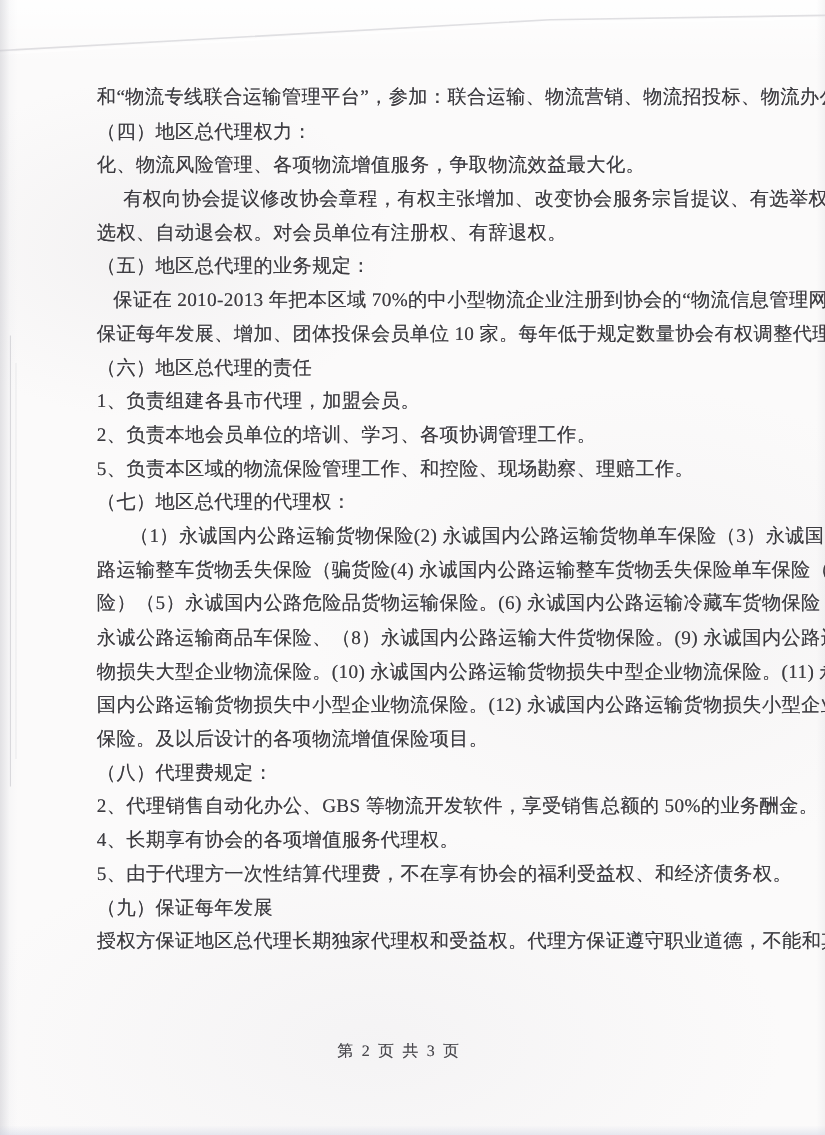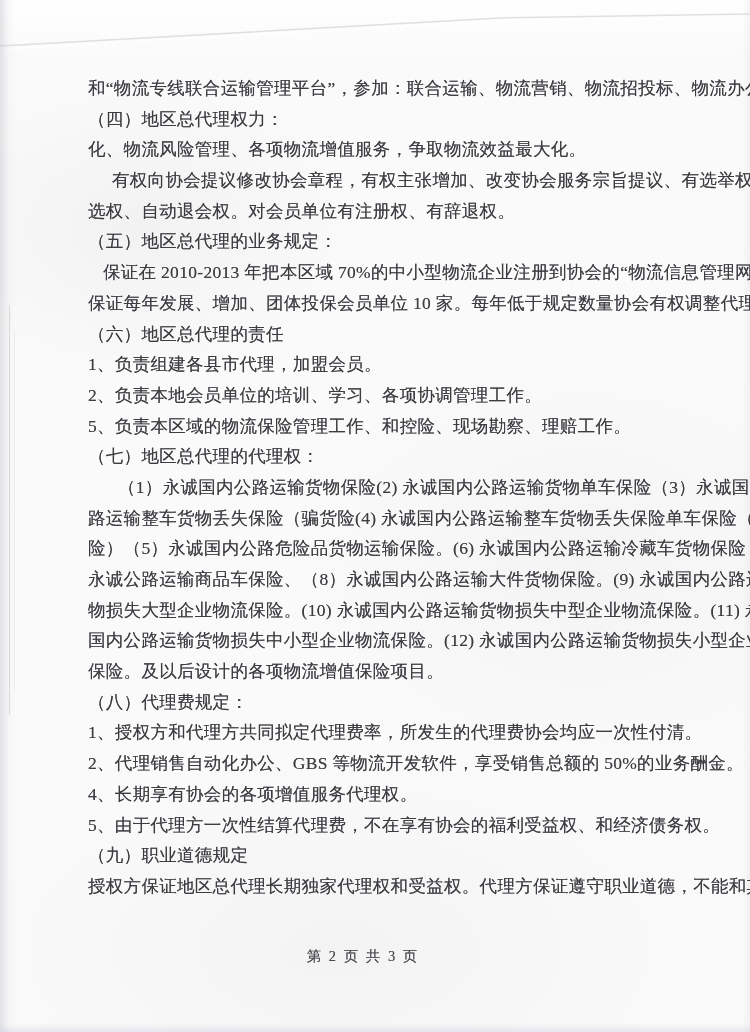--- a/index.html
+++ b/index.html
@@ -120,23 +120,22 @@
       <div class="line">5、负责本区域的物流保险管理工作、和控险、现场勘察、理赔工作。</div>
       <div class="line">（七）地区总代理的代理权：</div>
       <div class="line" style="padding-left: 30px;">（1）永诚国内公路运输货物保险(2) 永诚国内公路运输货物单车保险（3）永诚国内公</div>
       <div class="line">路运输整车货物丢失保险（骗货险(4) 永诚国内公路运输整车货物丢失保险单车保险（骗货</div>
       <div class="line">险）（5）永诚国内公路危险品货物运输保险。(6) 永诚国内公路运输冷藏车货物保险（7）</div>
       <div class="line">永诚公路运输商品车保险、（8）永诚国内公路运输大件货物保险。(9) 永诚国内公路运输货</div>
       <div class="line">物损失大型企业物流保险。(10) 永诚国内公路运输货物损失中型企业物流保险。(11) 永诚</div>
       <div class="line">国内公路运输货物损失中小型企业物流保险。(12) 永诚国内公路运输货物损失小型企业物流</div>
       <div class="line">保险。及以后设计的各项物流增值保险项目。</div>
       <div class="line">（八）代理费规定：</div>
-      <div class="line">1、授权方和代理方共同拟定代理费率，所发生的代理费协会均应一次性付清。</div>
       <div class="line">2、代理销售自动化办公、GBS 等物流开发软件，享受销售总额的 50%的业务酬金。</div>
       <div class="line">4、长期享有协会的各项增值服务代理权。</div>
       <div class="line">5、由于代理方一次性结算代理费，不在享有协会的福利受益权、和经济债务权。</div>
-      <div class="line">（九）职业道德规定</div>
+      <div class="line">（九）保证每年发展</div>
       <div class="line">授权方保证地区总代理长期独家代理权和受益权。代理方保证遵守职业道德，不能和其它保</div>
     </div>
 
   <div class="page-footer">第 2 页 共 3 页</div>
 
 </div>
 
 </body></html>

